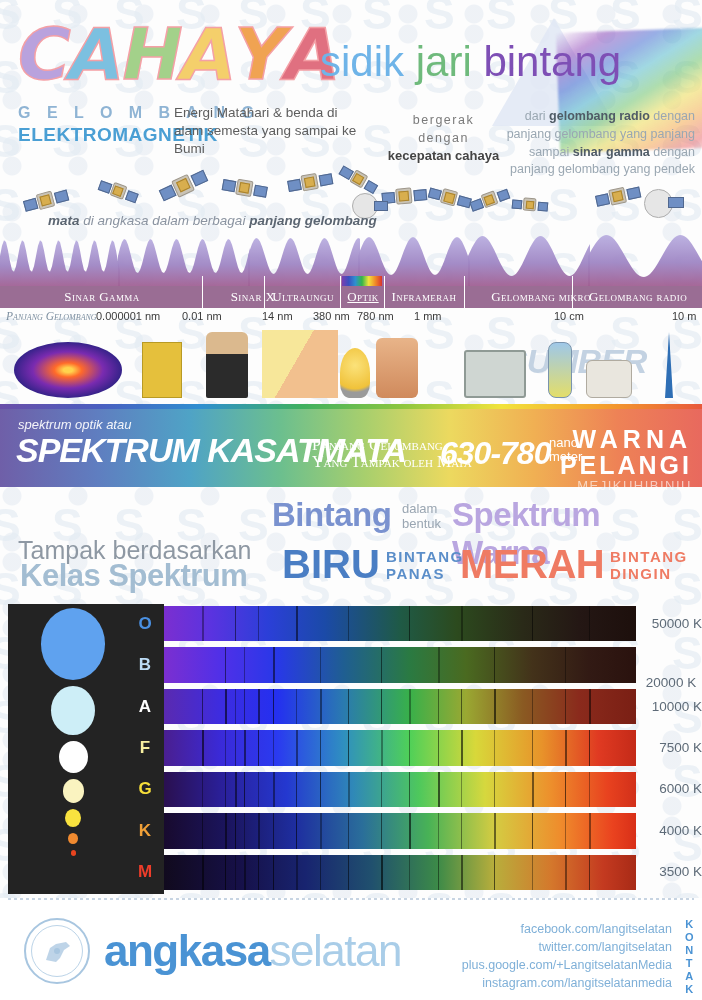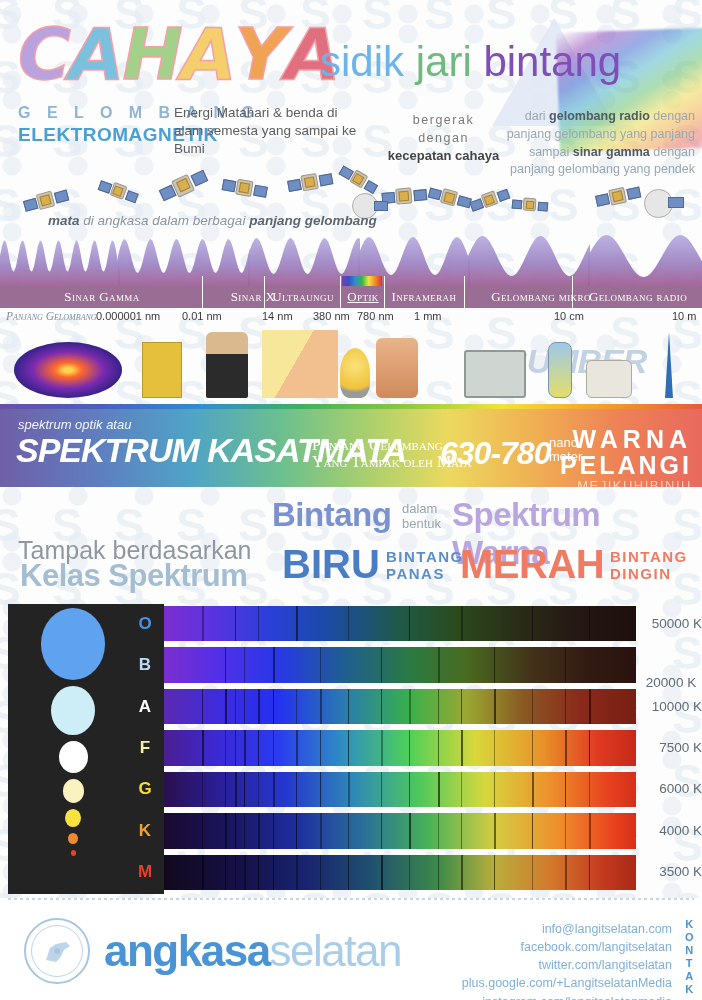--- a/index.html
+++ b/index.html
@@ -723,21 +723,20 @@
   <div class="footer">
     <div class="fdots"></div>
     <div class="logomark">
       <svg width="62" height="62" viewBox="0 0 62 62" style="position:absolute;left:0;top:0;">
         <path d="M20 40 L24 28 L30 24 L40 22 L44 26 L38 30 L34 38 L30 42 Z" fill="#a8c6e0" opacity=".75"></path>
         <circle cx="31" cy="31" r="3" fill="#a8c6e0"></circle>
       </svg>
     </div>
     <div class="logotxt"><span class="a">angkasa</span><span class="b">selatan</span></div>
     <div class="contact" id="contact">
-        <div>info@langitselatan.com</div>
         <div>facebook.com/langitselatan</div>
         <div>twitter.com/langitselatan</div>
         <div>plus.google.com/+LangitselatanMedia</div>
         <div>instagram.com/langitselatanmedia</div>
       </div>
     <div class="kontak" id="kontak">
         <div>K</div>
         <div>O</div>
         <div>N</div>
         <div>T</div>

